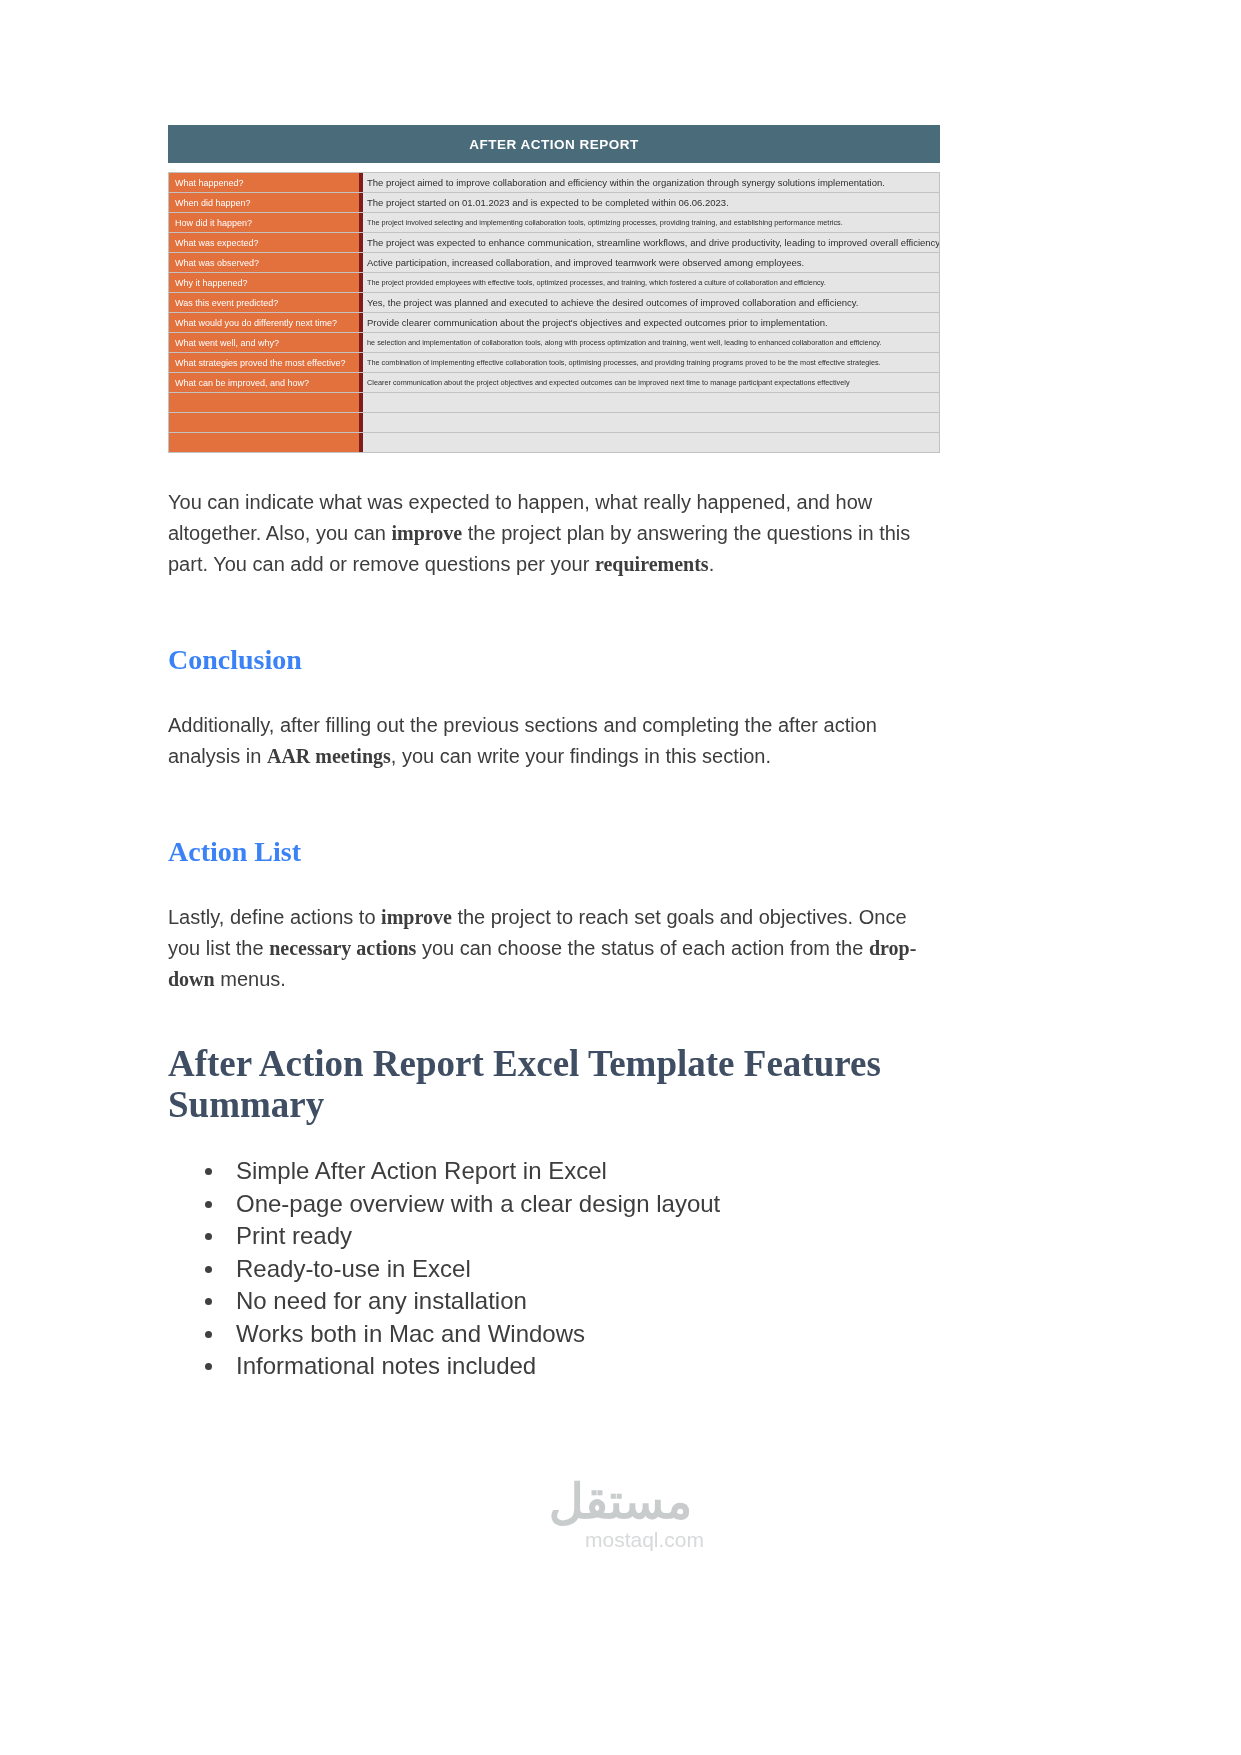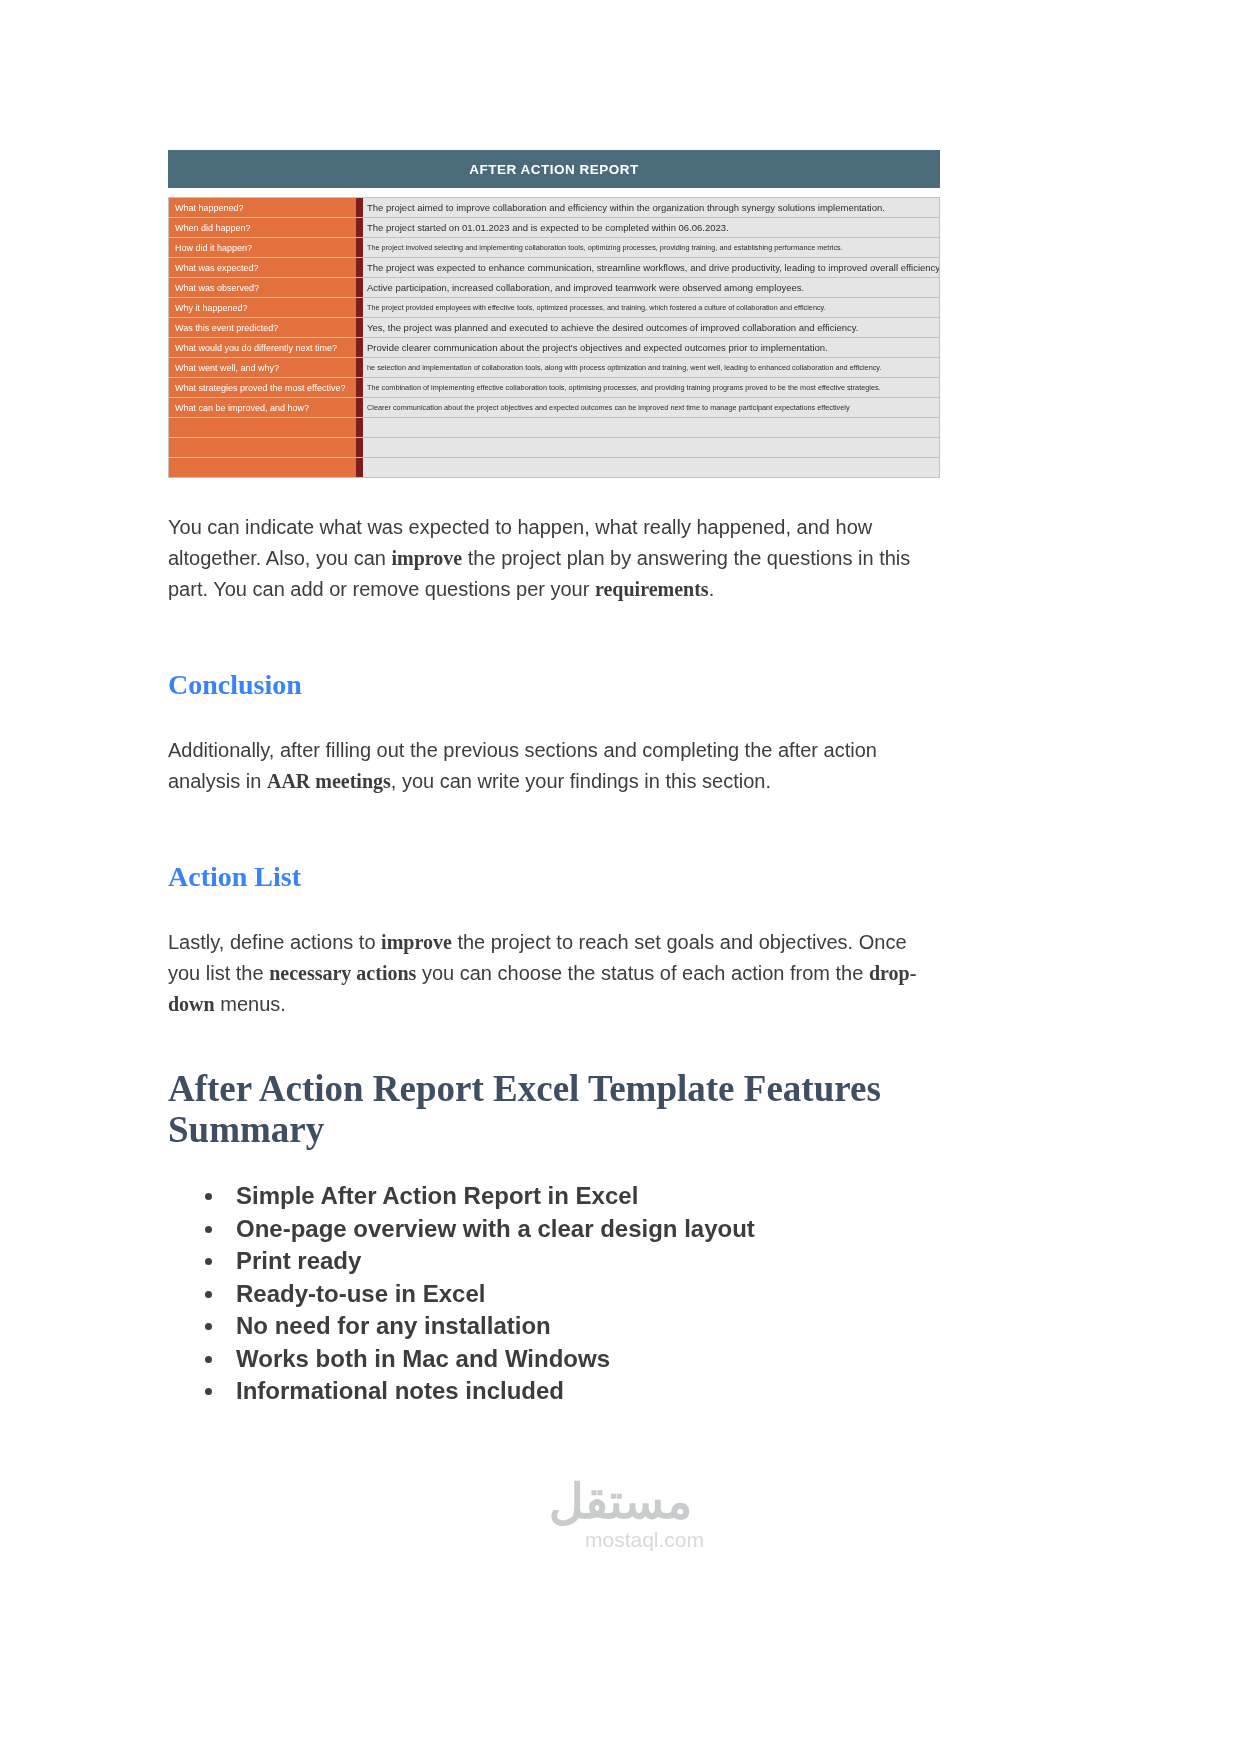--- a/index.html
+++ b/index.html
@@ -7,21 +7,21 @@
     position:relative;
     width:1241px;
     height:1755px;
     background:#ffffff;
     font-family:"Liberation Sans", sans-serif;
     overflow:hidden;
   }
   .content {
     position:absolute;
     left:168px;
-    top:150px;
+    top:125px;
     width:772px;
   }
 
   
   .aar-table { width:772px; }
   .aar-title {
     background:#4a6b7a;
     color:#ffffff;
     font-size:13.5px;
     font-weight:bold;
@@ -42,21 +42,21 @@
   .aar-row .q {
     width:194px;
     box-sizing:border-box;
     background:#e2713d;
     color:#ffffff;
     font-size:9px;
     line-height:11px;
     padding:4px 3px 3px 6px;
     display:flex;
     align-items:center;
-    border-right:7px solid #7f1d1d;
+    border-right:4px solid #7f1d1d;
     white-space:nowrap;
     overflow:hidden;
   }
   .aar-row .a {
     flex:1;
     box-sizing:border-box;
     background:#e5e5e5;
     color:#2e2e2e;
     font-size:9.5px;
     line-height:11px;
@@ -102,21 +102,20 @@
   ul.features {
     margin:30px 0 0 0;
     padding:0 0 0 68px;
     list-style:none;
   }
   ul.features li {
     position:relative;
     font-size:24px;
     line-height:32.5px;
     color:#3d3d3d;
-    font-weight:bold;
   }
   ul.features li::before {
     content:"";
     position:absolute;
     left:-31px;
     top:13px;
     width:7px;
     height:7px;
     border-radius:50%;
     background:#404040;

